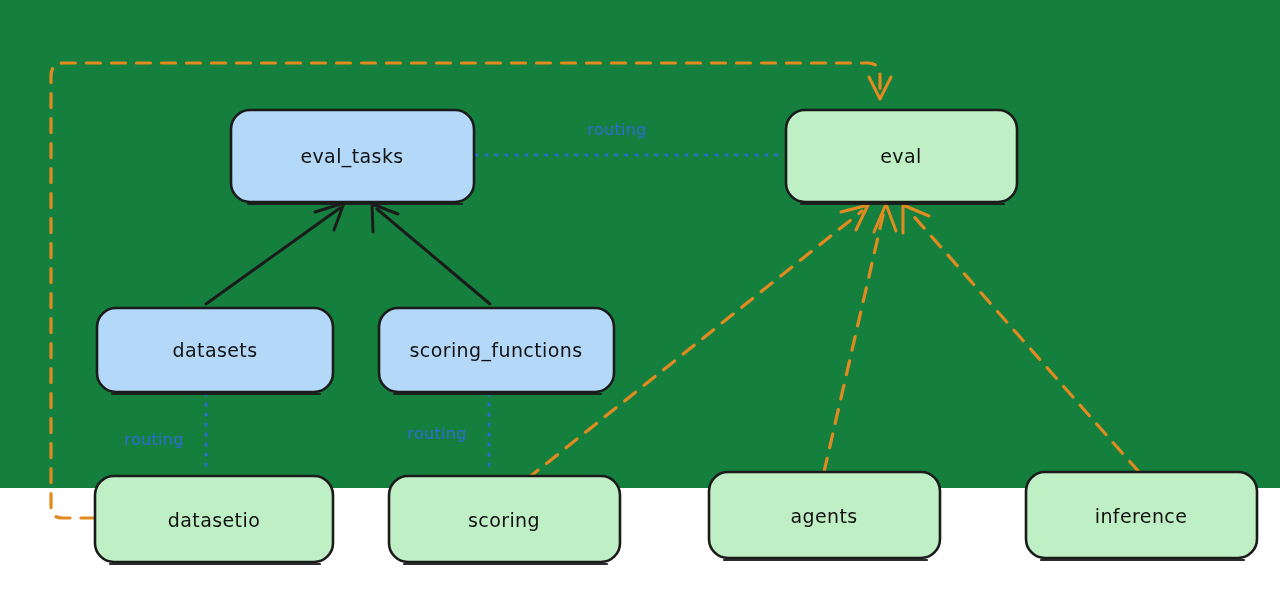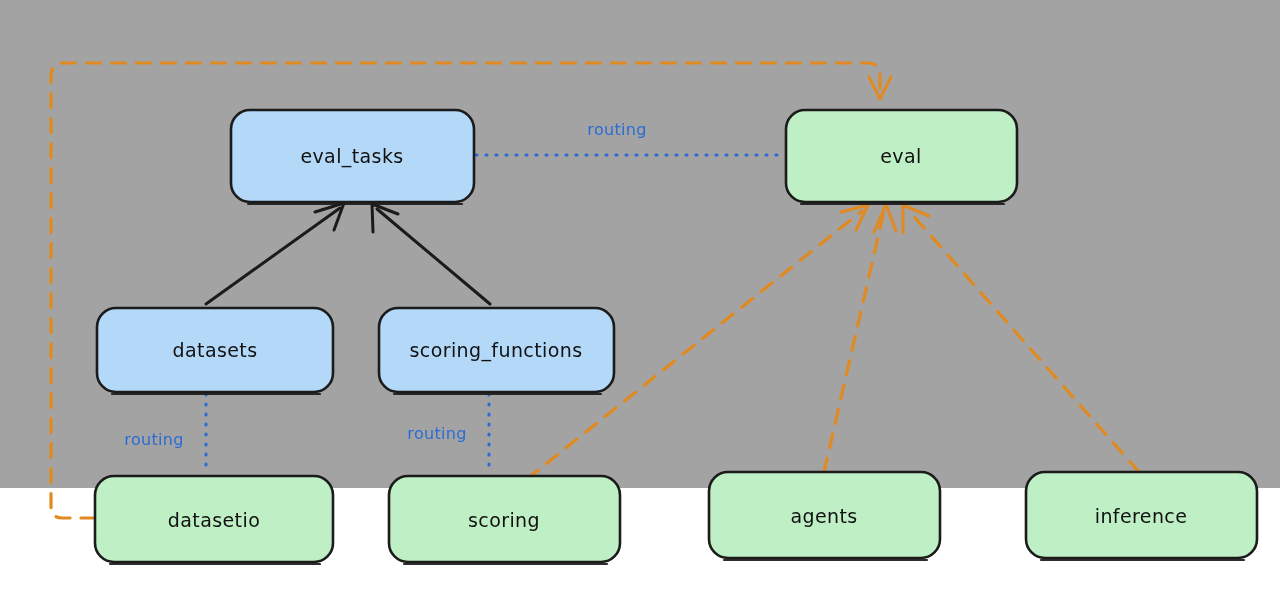--- a/index.html
+++ b/index.html
@@ -10,21 +10,21 @@
   body {
     width: 1280px;
     height: 596px;
     overflow: hidden;
     font-family: "DejaVu Sans", sans-serif;
   }
   #diagram-root {
     position: relative;
     width: 1280px;
     height: 488px;
-    background: #a3a3a3;
+    background: #15803d;
   }
   svg#diagram-canvas {
     display: block;
     width: 1280px;
     height: 596px;
   }
   .node-rect {
     stroke: #1b1b1b;
     stroke-width: 2.6;
     stroke-linejoin: round;

